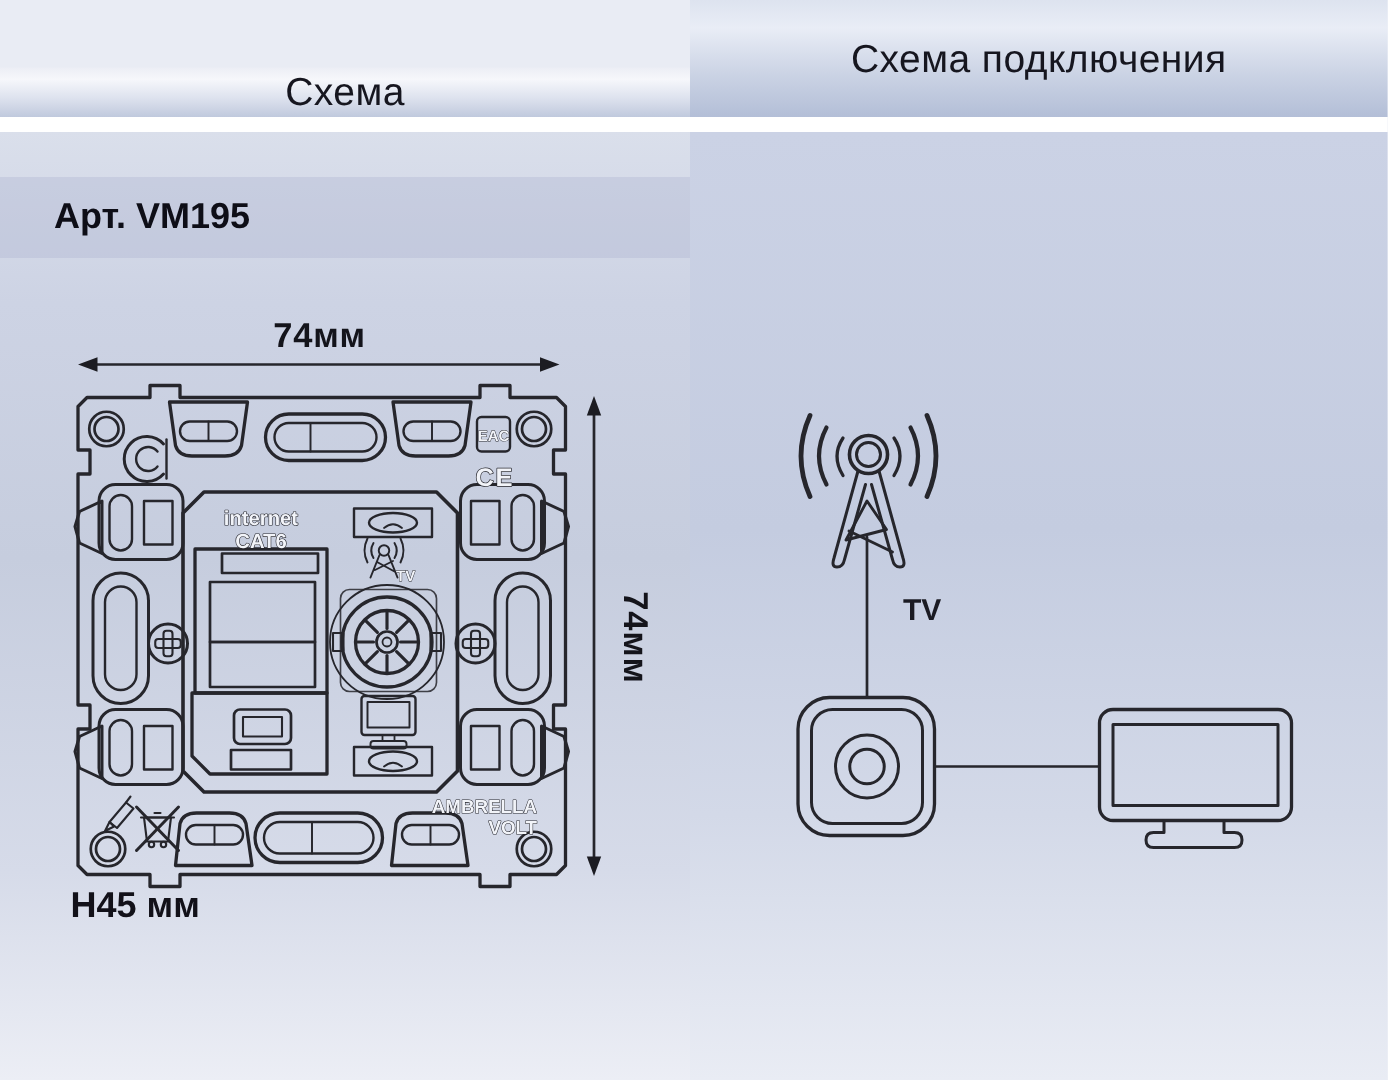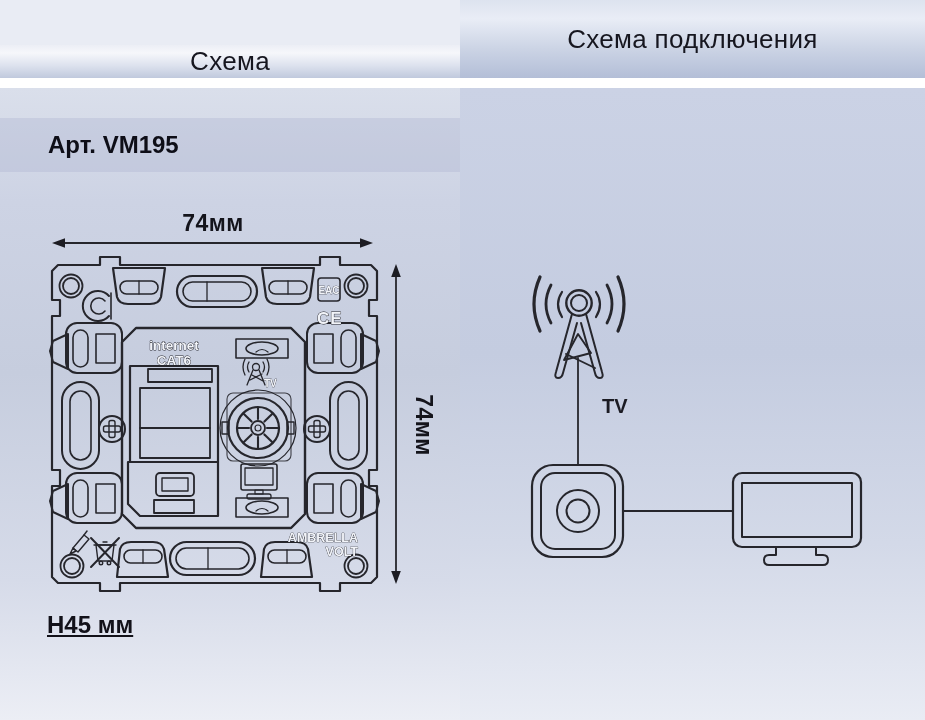--- a/index.html
+++ b/index.html
@@ -18,23 +18,23 @@
 
   
   .panel{position:absolute;top:88px;height:632px;}
   .panel-left{left:0;width:460px;
        background:linear-gradient(180deg,#dadfeb 0%,#cdd3e4 18%,#c6cdde 45%,#d6dbe9 78%,#eceef5 100%);}
   .panel-right{left:460px;width:465px;
        background:linear-gradient(180deg,#cbd2e5 0%,#c4cce0 42%,#d3d9e8 72%,#e9ecf4 100%);}
 
   .article-band{position:absolute;left:0;top:118px;width:460px;height:54px;
        background:rgba(160,170,200,.28);display:flex;align-items:center;}
-  .article-band span{padding-left:48px;font-size:24px;font-weight:600;color:#0e0e17;}
-
-  .depth-label{position:absolute;left:47px;top:611px;font-size:24px;font-weight:600;color:#121119;text-decoration:underline;}
+  .article-band span{padding-left:36px;font-size:24px;font-weight:600;color:#0e0e17;}
+
+  .depth-label{position:absolute;left:47px;top:590px;font-size:24px;font-weight:600;color:#121119;}
 
   svg.art{position:absolute;left:0;top:0;width:925px;height:720px;pointer-events:none;}
   svg text{font-family:"Liberation Sans",sans-serif;}
   .dim{font-size:23px;font-weight:600;fill:#14141b;letter-spacing:.5px;}
   .hollow{fill:#f2f4f9;stroke:#232329;paint-order:stroke;font-weight:700;}
 </style>
 </head>
 <body>
 
 <div class="page">

